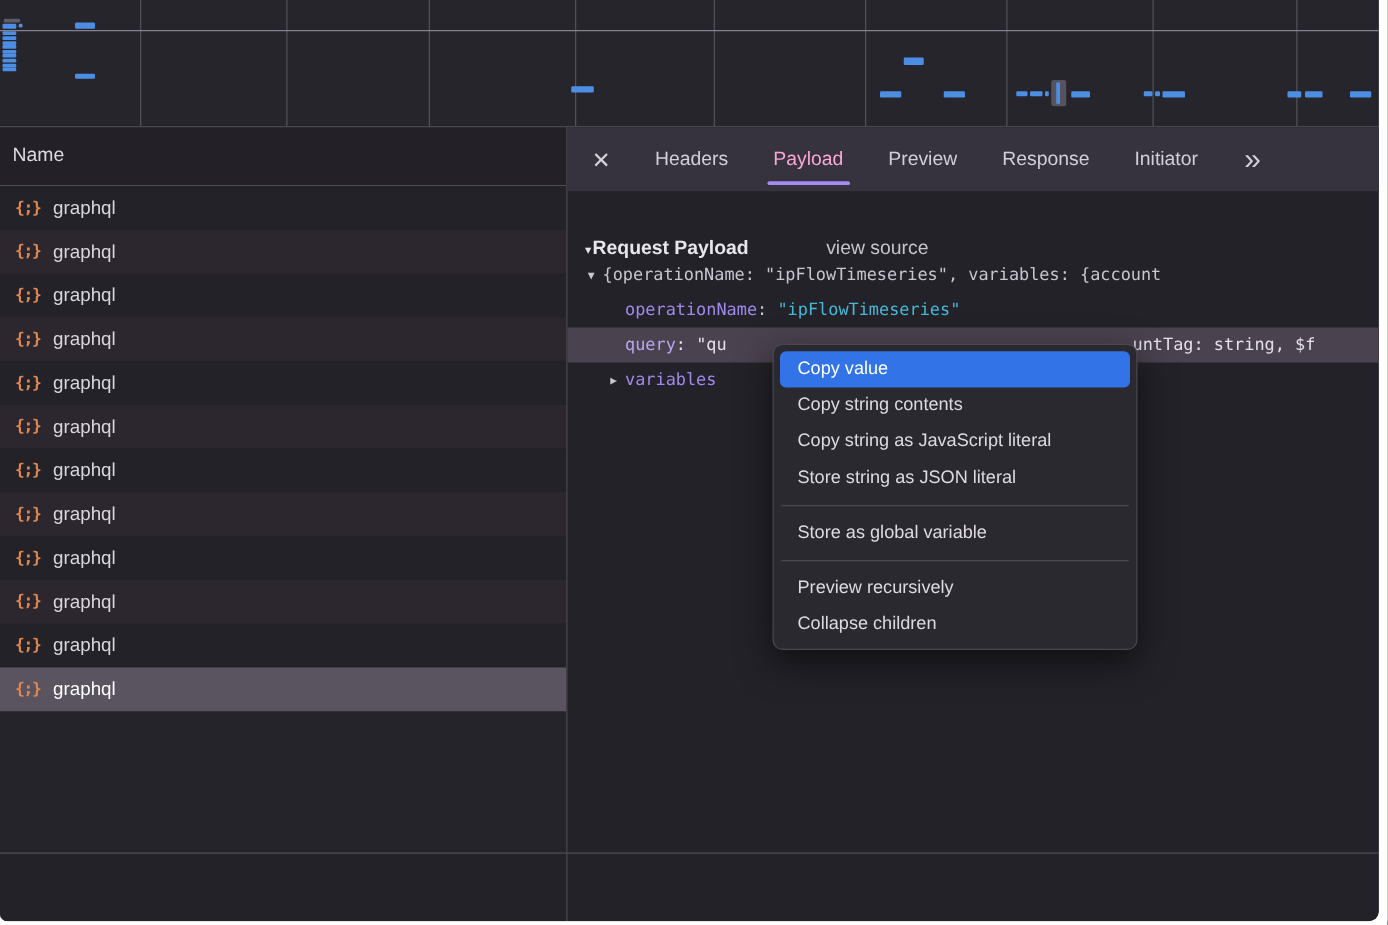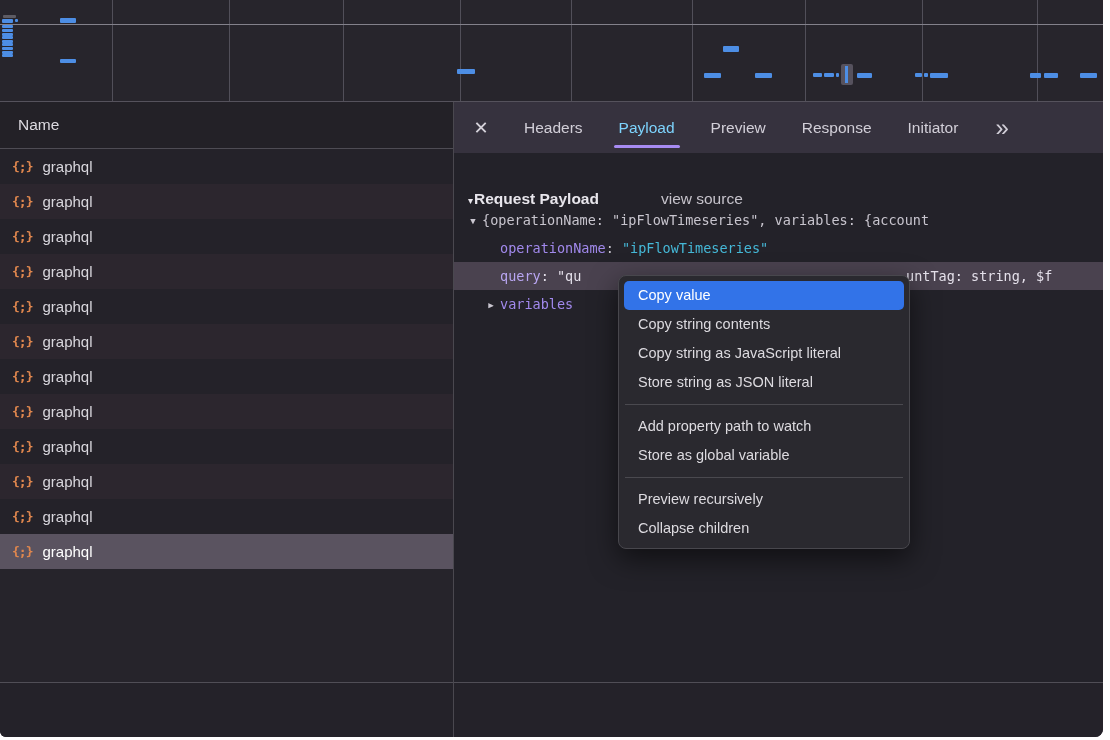--- a/index.html
+++ b/index.html
@@ -11,36 +11,36 @@
   
   .overview{position:absolute;left:0;top:0;width:1103px;height:101px;background:#27252c;border-bottom:1px solid #55525c;}
   .ov-grid-v{position:absolute;top:0;width:1px;height:101px;background:#514f59;}
   .ov-grid-h{position:absolute;left:0;top:24px;width:1103px;height:1px;background:#83818b;}
   .ov-bar{position:absolute;background:#4d8ee5;border-radius:1px;}
   .ov-grey{position:absolute;background:#5e5c64;border-radius:1px;}
   .ov-marker{position:absolute;background:#56525e;border-radius:2px;}
   .ov-marker i{position:absolute;left:4px;top:2px;width:3px;height:17px;background:#4d8ee5;display:block;}
   
   .left-panel{position:absolute;left:0;top:102px;width:453px;height:580px;background:#26242b;overflow:hidden;}
-  .col-header{height:46px;border-bottom:1px solid #4e4c54;display:flex;align-items:center;padding-left:18px;
+  .col-header{height:46px;border-bottom:1px solid #4e4c54;display:flex;align-items:center;padding-left:10px;
     color:#dcdae0;font-size:15.5px;background:#232127;}
   .req-row{height:35px;display:flex;align-items:center;padding-left:12px;font-size:15px;color:#d9d7dd;cursor:default;}
   .req-row:nth-child(odd){background:#242229;}
   .req-row:nth-child(even){background:#2c262e;}
   .req-row.selected{background:#5a5360;color:#ffffff;}
   .req-icon{color:#e0874e;font-family:"DejaVu Sans Mono",monospace;font-weight:bold;font-size:13px;margin-right:10px;letter-spacing:-1px;}
   
   .v-divider{position:absolute;left:453px;top:102px;width:1px;height:635px;background:#4a484f;z-index:3;}
   .footer{position:absolute;left:0;top:682px;width:1103px;height:55px;background:#242229;border-top:1px solid #504e56;}
   
   .right-panel{position:absolute;left:454px;top:102px;width:649px;height:580px;background:#232229;overflow:hidden;}
   .tabbar{height:51px;background:#36323e;display:flex;align-items:center;padding-left:17px;gap:30px;}
   .close-x{color:#d6d3db;font-size:18px;width:20px;text-align:center;cursor:pointer;}
   .tab{color:#d2cfd8;font-size:15.5px;position:relative;padding:14px 3px;cursor:pointer;white-space:nowrap;}
-  .tab.active{color:#7dd3fc;}
+  .tab.active{color:#f9a8d4;}
   .tab.active::after{content:"";position:absolute;left:-2px;right:-2px;bottom:3px;height:3px;background:#a78bf2;border-radius:2px;}
   .tab-overflow{color:#d2cfd8;font-size:24px;line-height:20px;margin-left:4px;cursor:pointer;}
   .section-header{display:flex;align-items:baseline;padding:15px 0 0 14px;}
   .tri-down-b{color:#e8e6ec;font-size:10px;margin-right:1px;}
   .section-title{color:#e8e6ec;font-size:15.5px;font-weight:bold;}
   .view-source{color:#c6c3cb;font-size:15.5px;margin-left:62px;cursor:pointer;margin-top:22px;}
   
   .tree{position:absolute;left:0;top:104px;width:649px;font-family:"DejaVu Sans Mono",monospace;font-size:13.5px;}
   .tree-row{position:relative;height:28px;line-height:28px;white-space:nowrap;overflow:hidden;}
   .tree-row.selected{background:#4a424f;}
@@ -201,20 +201,19 @@
 
   <div class="v-divider"></div>
   <div class="footer"></div>
 
   <div class="ctx-menu" id="ctx-menu">
       <div class="ctx-item highlighted">Copy value</div>
       <div class="ctx-item">Copy string contents</div>
       <div class="ctx-item">Copy string as JavaScript literal</div>
       <div class="ctx-item">Store string as JSON literal</div>
       <div class="ctx-sep"></div>
-      <div class="ctx-item">Add property path to watch</div>
       <div class="ctx-item">Store as global variable</div>
       <div class="ctx-sep"></div>
       <div class="ctx-item">Preview recursively</div>
       <div class="ctx-item">Collapse children</div>
     </div>
 
 </div>
 
 </body></html>

